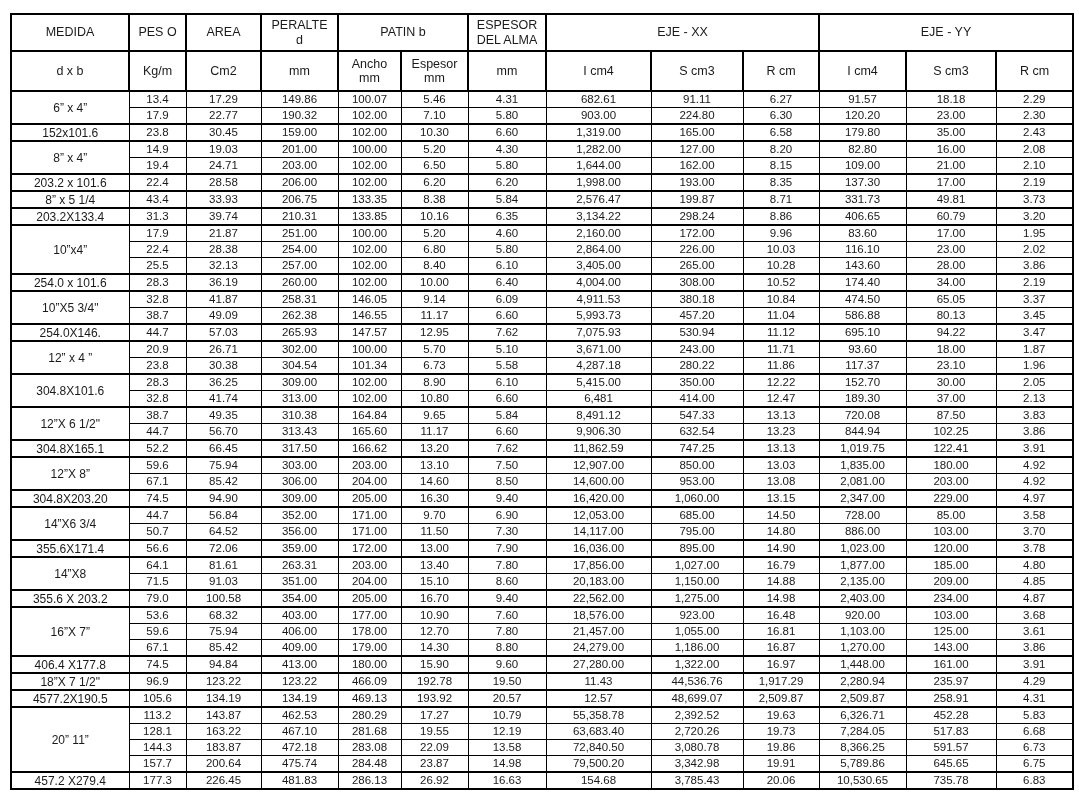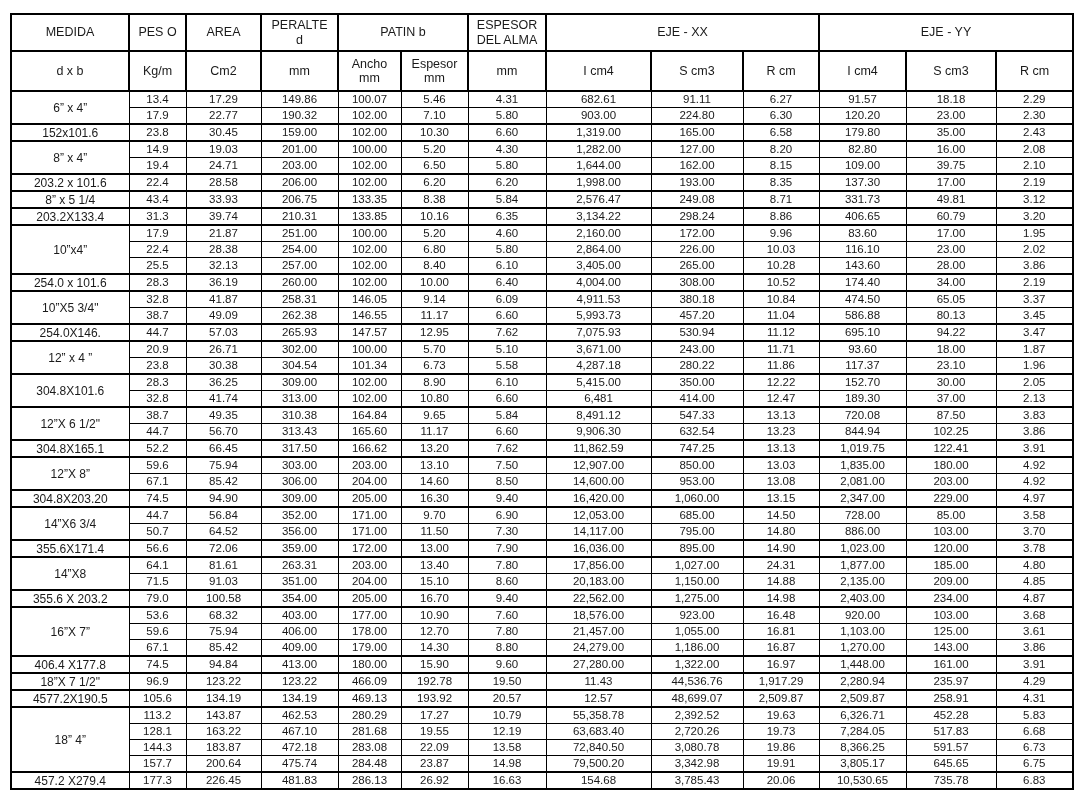--- a/index.html
+++ b/index.html
@@ -166,21 +166,21 @@
           <td>19.4</td>
           <td>24.71</td>
           <td>203.00</td>
           <td>102.00</td>
           <td>6.50</td>
           <td>5.80</td>
           <td>1,644.00</td>
           <td>162.00</td>
           <td>8.15</td>
           <td>109.00</td>
-          <td>39.75</td>
+          <td>21.00</td>
           <td>2.10</td>
         </tr>
         <tr class="group-start">
           <td rowspan="1" class="medida">203.2 x 101.6</td>
           <td>22.4</td>
           <td>28.58</td>
           <td>206.00</td>
           <td>102.00</td>
           <td>6.20</td>
           <td>6.20</td>
@@ -193,25 +193,25 @@
         </tr>
         <tr class="group-start">
           <td rowspan="1" class="medida">8” x 5 1/4</td>
           <td>43.4</td>
           <td>33.93</td>
           <td>206.75</td>
           <td>133.35</td>
           <td>8.38</td>
           <td>5.84</td>
           <td>2,576.47</td>
-          <td>249.08</td>
+          <td>199.87</td>
           <td>8.71</td>
           <td>331.73</td>
           <td>49.81</td>
-          <td>3.12</td>
+          <td>3.73</td>
         </tr>
         <tr class="group-start">
           <td rowspan="1" class="medida">203.2X133.4</td>
           <td>31.3</td>
           <td>39.74</td>
           <td>210.31</td>
           <td>133.85</td>
           <td>10.16</td>
           <td>6.35</td>
           <td>3,134.22</td>
@@ -516,21 +516,21 @@
         <tr class="group-start">
           <td rowspan="2" class="medida">14”X8</td>
           <td>64.1</td>
           <td>81.61</td>
           <td>263.31</td>
           <td>203.00</td>
           <td>13.40</td>
           <td>7.80</td>
           <td>17,856.00</td>
           <td>1,027.00</td>
-          <td>24.31</td>
+          <td>16.79</td>
           <td>1,877.00</td>
           <td>185.00</td>
           <td>4.80</td>
         </tr>
         <tr>
           <td>71.5</td>
           <td>91.03</td>
           <td>351.00</td>
           <td>204.00</td>
           <td>15.10</td>
@@ -639,21 +639,21 @@
           <td>193.92</td>
           <td>20.57</td>
           <td>12.57</td>
           <td>48,699.07</td>
           <td>2,509.87</td>
           <td>2,509.87</td>
           <td>258.91</td>
           <td>4.31</td>
         </tr>
         <tr class="group-start">
-          <td rowspan="4" class="medida">18” 4”</td>
+          <td rowspan="4" class="medida">20” 11”</td>
           <td>113.2</td>
           <td>143.87</td>
           <td>462.53</td>
           <td>280.29</td>
           <td>17.27</td>
           <td>10.79</td>
           <td>55,358.78</td>
           <td>2,392.52</td>
           <td>19.63</td>
           <td>6,326.71</td>
@@ -691,21 +691,21 @@
         <tr>
           <td>157.7</td>
           <td>200.64</td>
           <td>475.74</td>
           <td>284.48</td>
           <td>23.87</td>
           <td>14.98</td>
           <td>79,500.20</td>
           <td>3,342.98</td>
           <td>19.91</td>
-          <td>3,805.17</td>
+          <td>5,789.86</td>
           <td>645.65</td>
           <td>6.75</td>
         </tr>
         <tr class="group-start">
           <td rowspan="1" class="medida">457.2 X279.4</td>
           <td>177.3</td>
           <td>226.45</td>
           <td>481.83</td>
           <td>286.13</td>
           <td>26.92</td>

